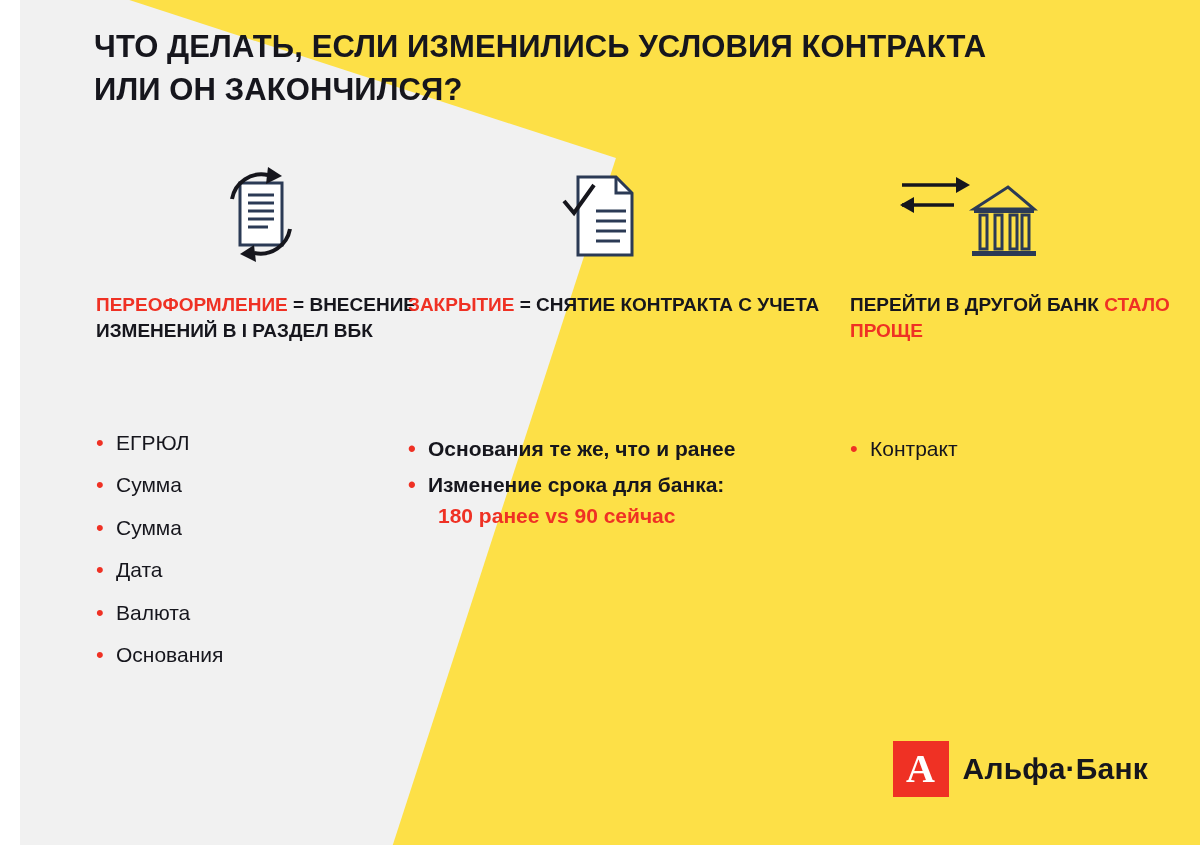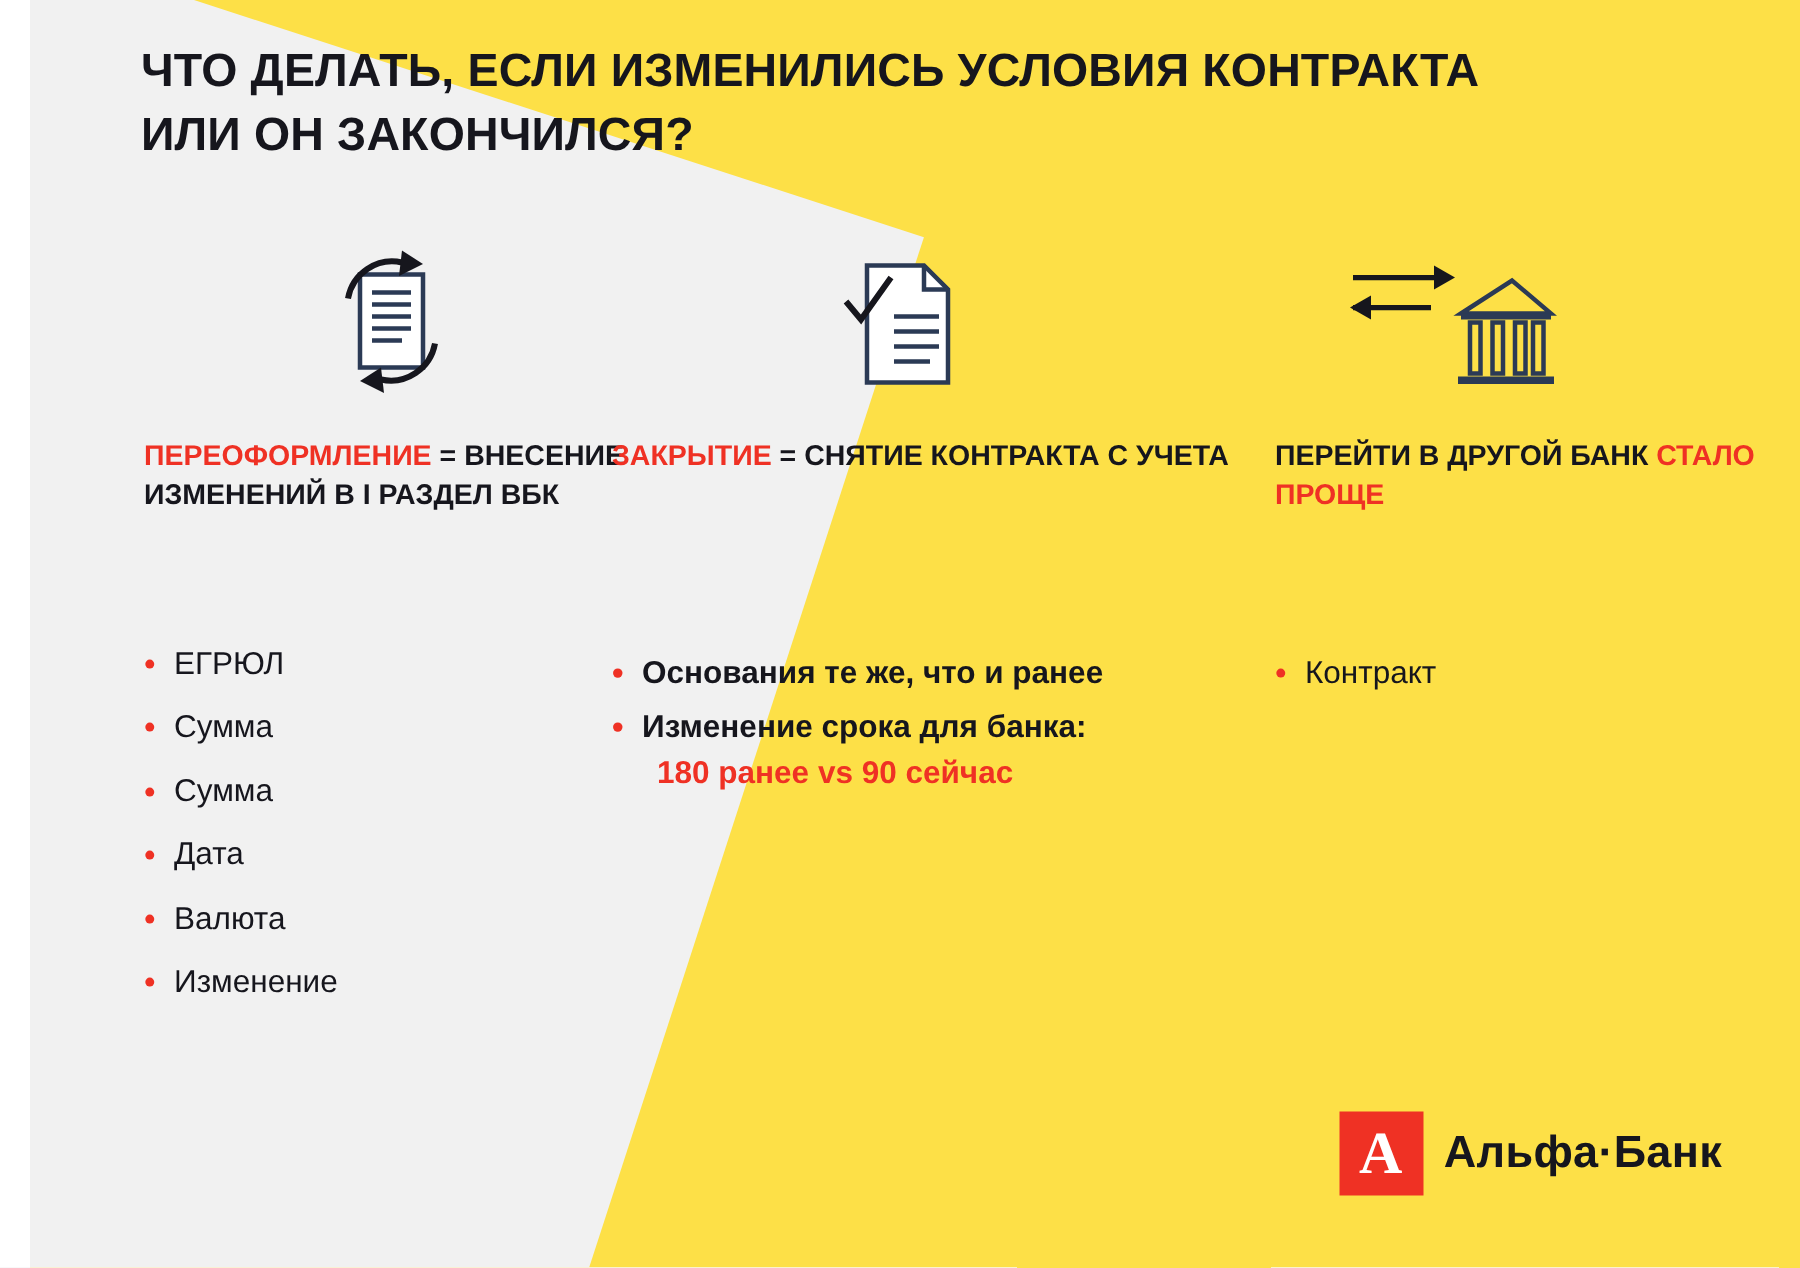--- a/index.html
+++ b/index.html
@@ -182,21 +182,21 @@
         </div>
         <div class="col-head">
           <span class="hl">ПЕРЕОФОРМЛЕНИЕ</span><span> = ВНЕСЕНИЕ ИЗМЕНЕНИЙ В I РАЗДЕЛ ВБК</span>
         </div>
         <ul class="bullets">
           <li><span>ЕГРЮЛ</span></li>
           <li><span>Сумма</span></li>
           <li><span>Сумма</span></li>
           <li><span>Дата</span></li>
           <li><span>Валюта</span></li>
-          <li><span>Изменение</span></li>
+          <li><span>Основания</span></li>
         </ul>
       </div>
 
       <div class="col col-2">
         <div class="icon-wrap icon-2">
           <svg width="110" height="104" viewBox="0 0 110 104" fill="none" stroke="#2b3a55" stroke-width="3">
             <path d="M30 14 H68 L84 30 V92 H30 Z" fill="#ffffff" stroke="#2b3a55" stroke-width="3"></path>
             <path d="M68 14 V30 H84" stroke="#2b3a55" stroke-width="3" fill="none"></path>
             <line x1="48" y1="48" x2="78" y2="48"></line>
             <line x1="48" y1="58" x2="78" y2="58"></line>

